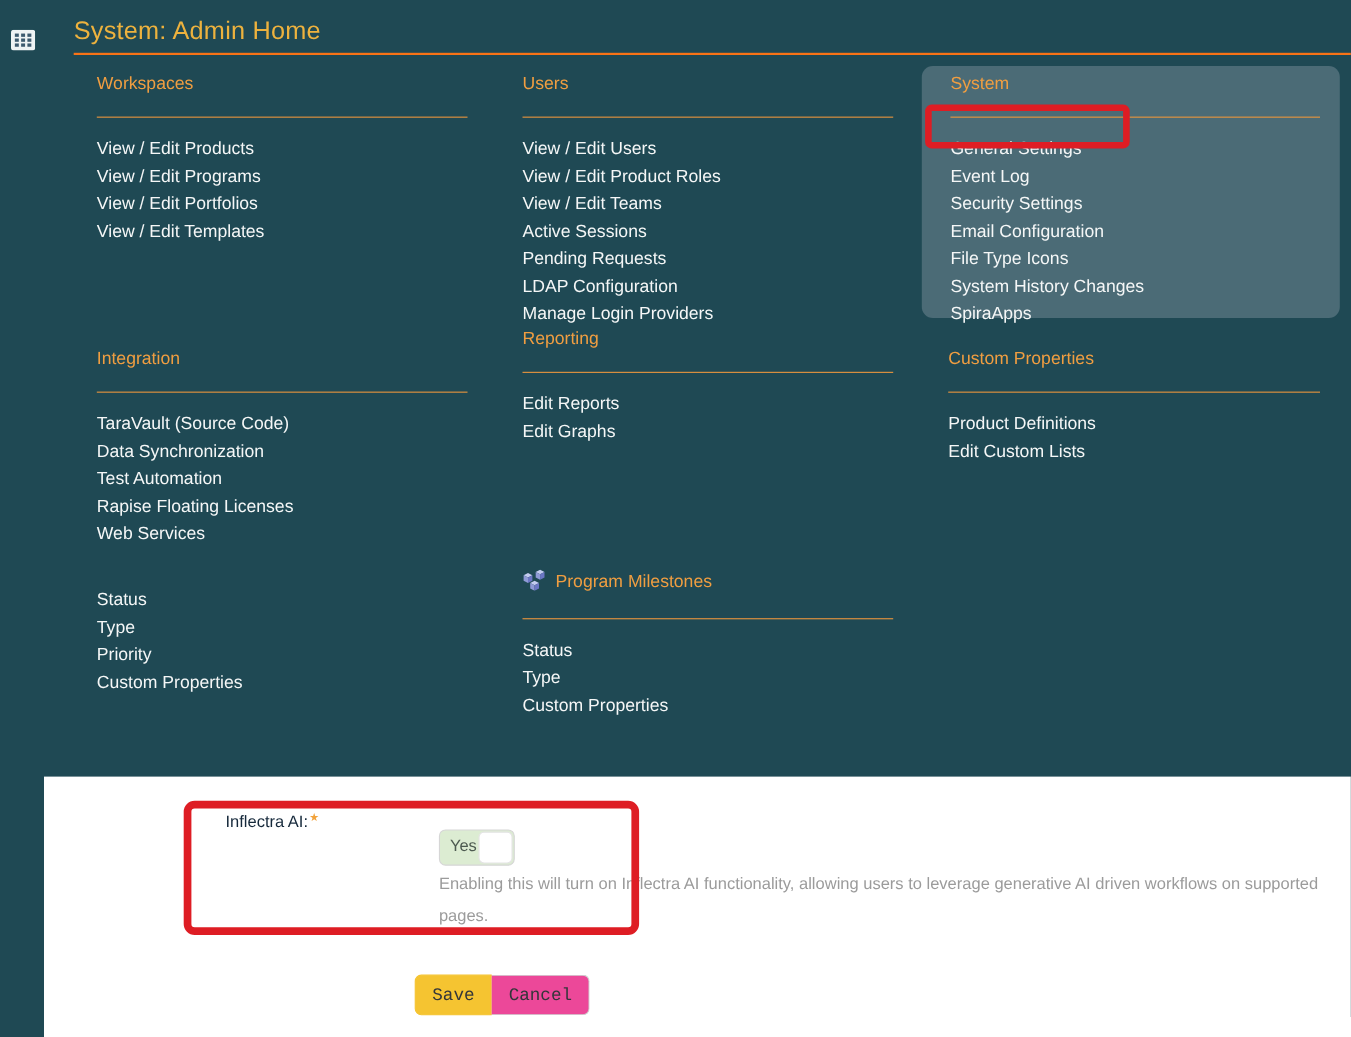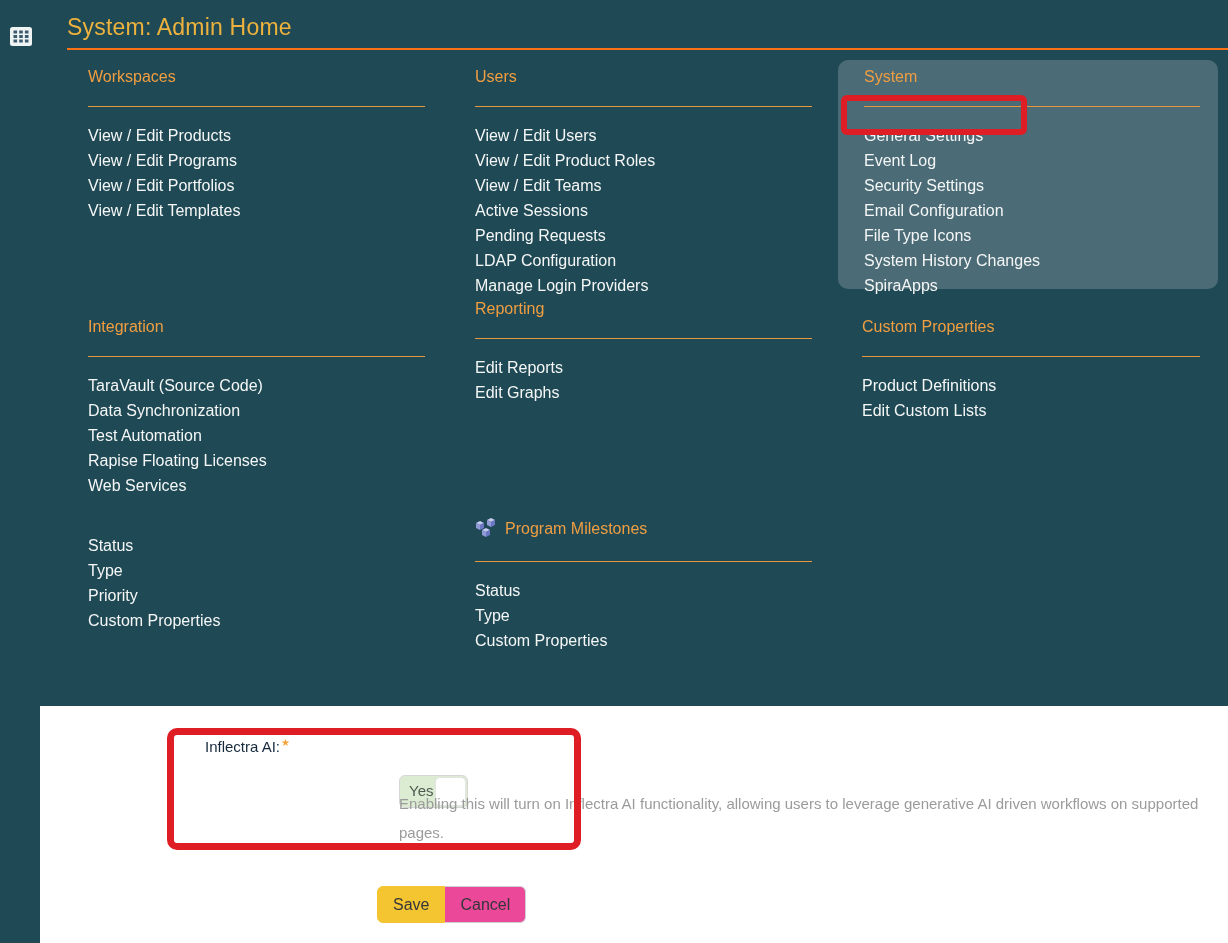--- a/index.html
+++ b/index.html
@@ -65,37 +65,36 @@
   .form-label {
     position:absolute; left:205px; top:737px;
     font-size:15px; font-weight:normal; color:#16293b;
   }
   .required-star { color:#f2a33c; font-size:10px; vertical-align:super; margin-left:1px; }
 
   .toggle {
     position:absolute; left:399px; top:754px; width:69px; height:33px;
     background:#dcecd2; border:1px solid #d6d6d6; border-radius:6px;
     cursor:pointer;
-    margin-top:21px;
   }
   .toggle-label {
     position:absolute; left:9px; top:6px; font-size:15px; color:#4d5a50;
   }
   .toggle-knob {
     position:absolute; right:1px; top:1px; bottom:1px; width:31px;
     background:#ffffff; border:1px solid #e4e4e4; border-radius:5px;
   }
 
   .form-help {
     position:absolute; left:399px; top:789px; width:822px;
     font-size:15px; line-height:29px; color:#9b9b9b;
   }
 
   .button-group { position:absolute; left:377px; top:886px; display:flex; }
-  .btn { height:37px; font-size:16px; font-family:Liberation Sans, sans-serif; cursor:pointer; }
+  .btn { height:37px; font-size:16px; font-family:Liberation Mono, monospace; cursor:pointer; }
   .btn-save {
     padding:0 15px; background:#f5c431; color:#33363a;
     border:1px solid #f5c431; border-radius:6px 0 0 6px;
   }
   .btn-cancel {
     padding:0 15px; background:#ec4899; color:#33363a;
     border:1px solid #cfcfcf; border-left:none; border-radius:0 6px 6px 0;
   }
 </style>
 </head>

